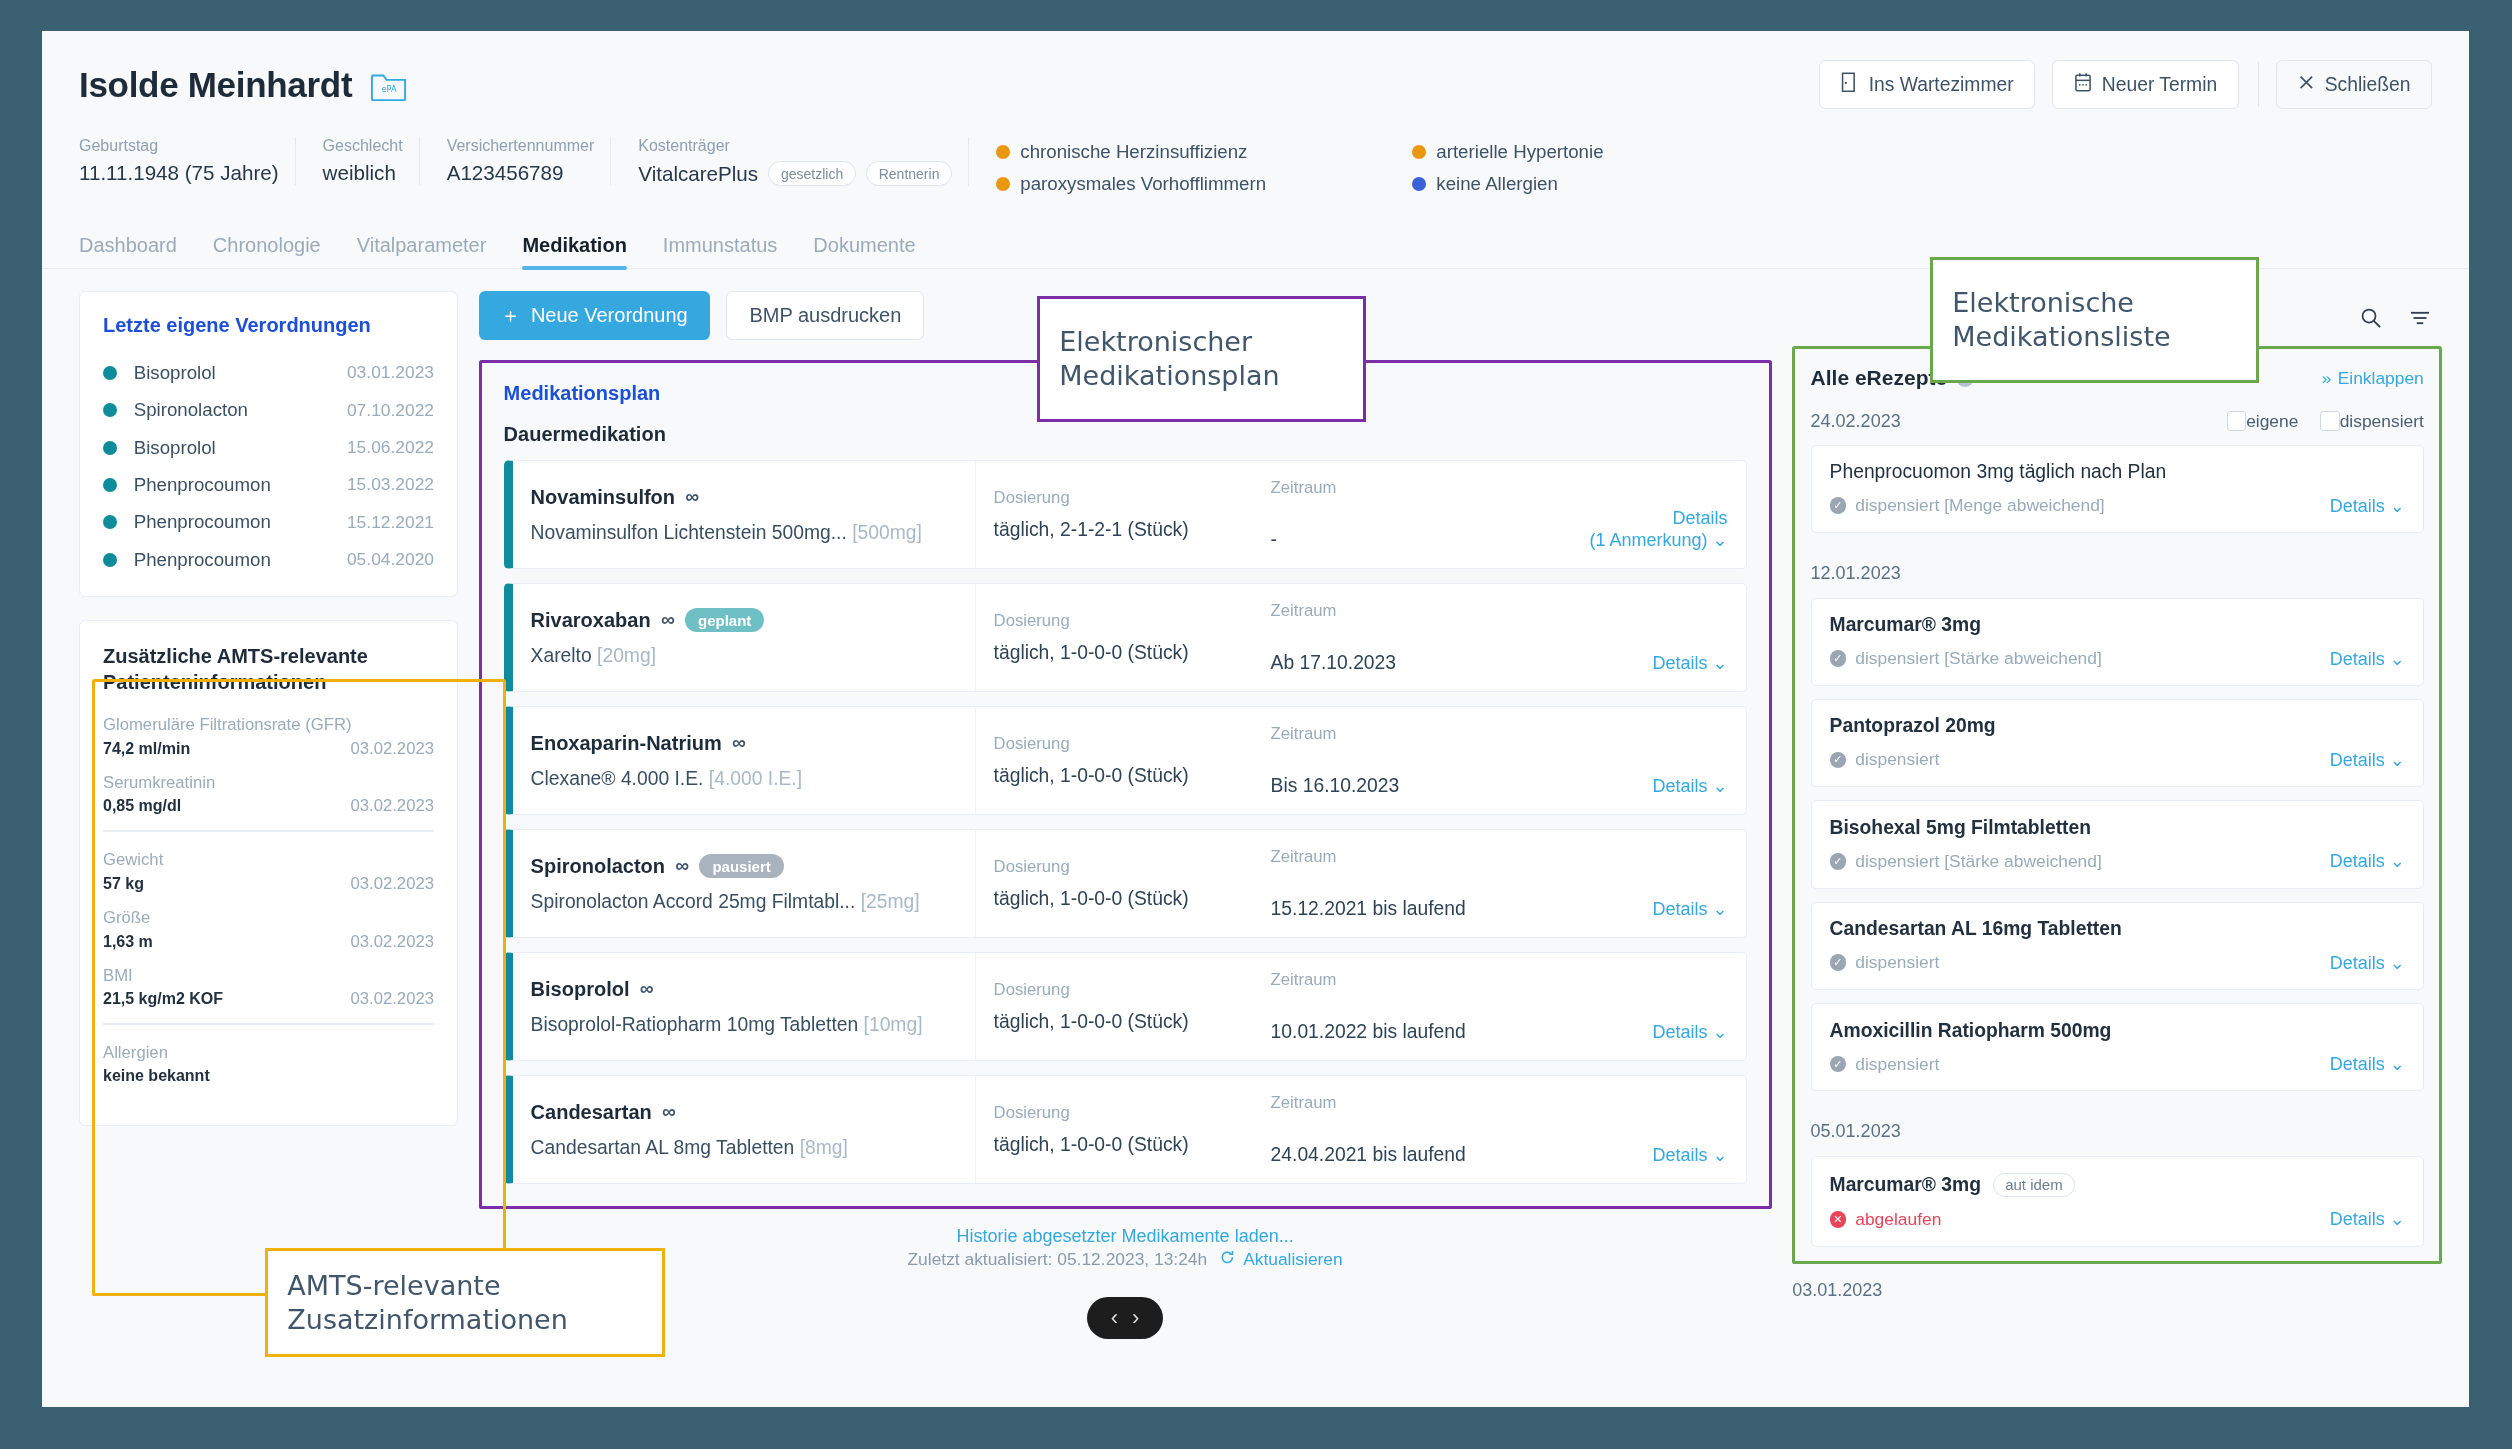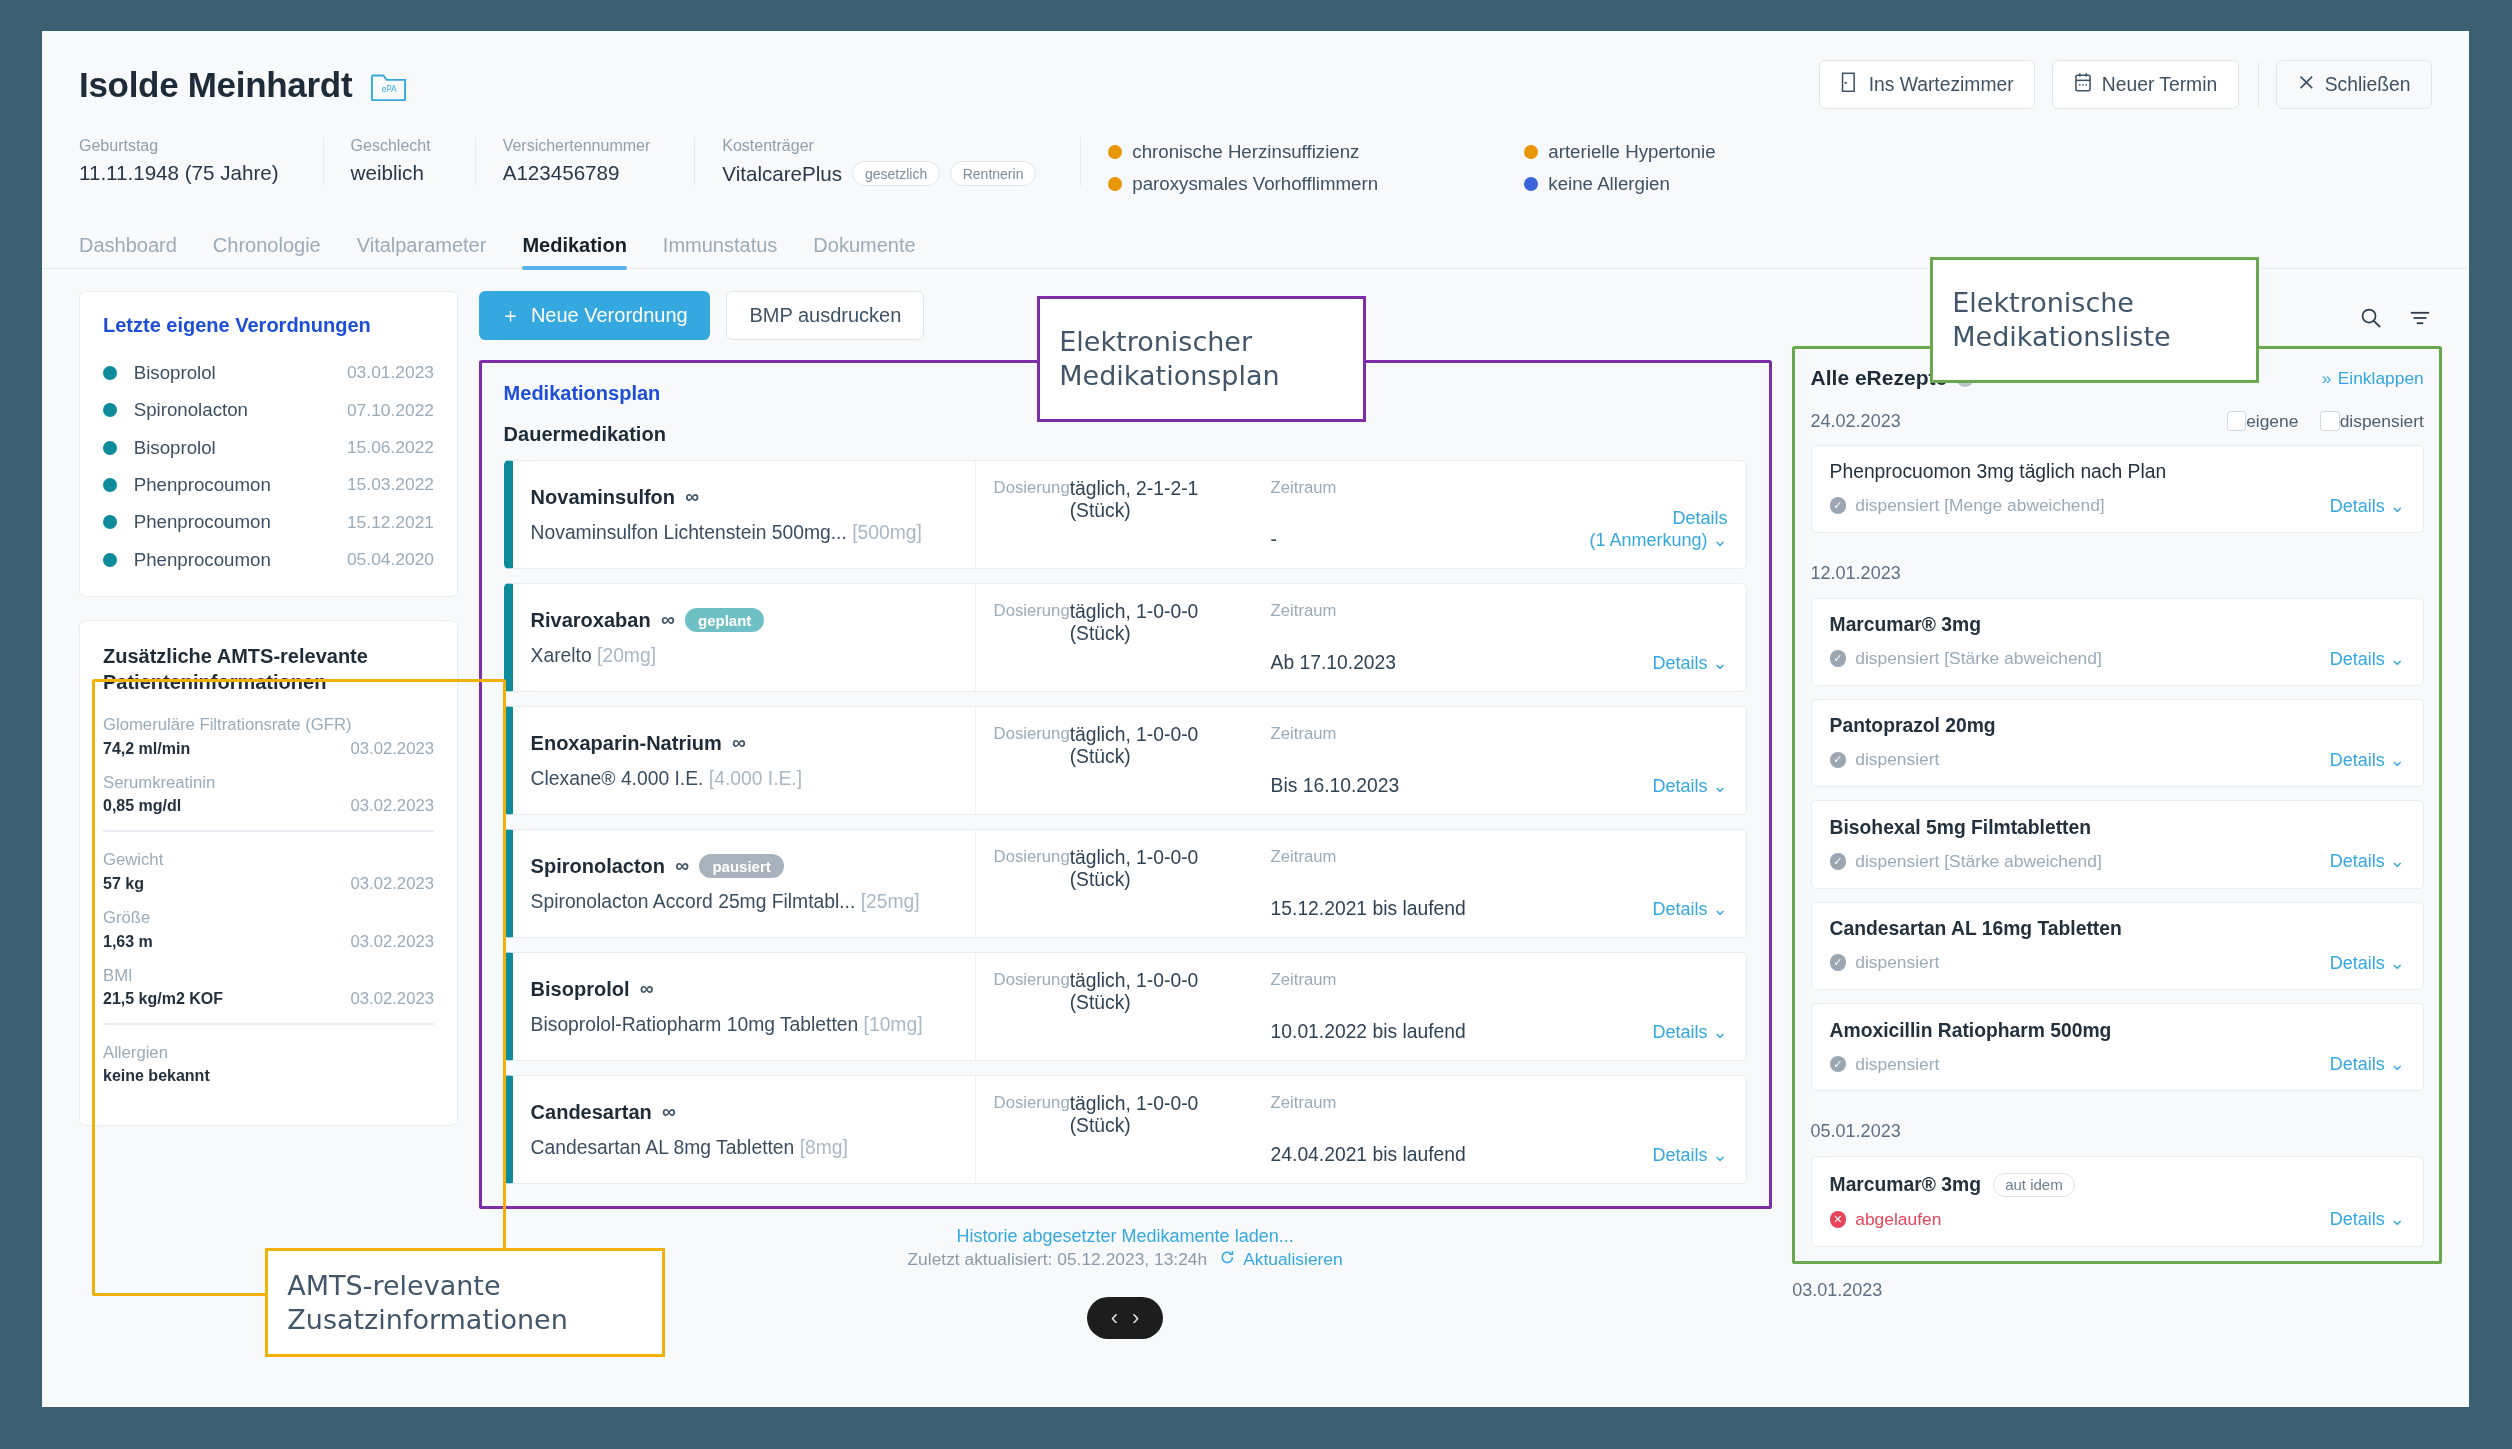--- a/index.html
+++ b/index.html
@@ -39,21 +39,21 @@
     margin-left: 16.7px;
   }
   .hdr-sep { width: 1.3px; height: 45px; background: #dfe6ec; margin-left: 19.3px; }
   .hdr-btn.plain { background: transparent; border-color: #dfe6ec; }
 
   
   .meta {
     display: flex; align-items: flex-start;
     padding: 22px 37px 0 37px;
   }
-  .meta-cell { padding-right: 44px; margin-right: 27px; border-right: 1.3px solid #e3e9ef; }
+  .meta-cell { padding-right: 16px; margin-right: 27px; border-right: 1.3px solid #e3e9ef; }
   .meta-cell:first-child { padding-left: 0; }
   .meta-label { font-size: 16px; color: #90a0b0; margin-bottom: 6.4px; }
   .meta-value { font-size: 20.6px; color: #28384a; display: flex; align-items: center; gap: 10.3px; }
   .pill {
     display: inline-block; border: 1.3px solid #dde5ec; border-radius: 643px;
     padding: 3.2px 11.6px; font-size: 14px; color: #7d8d9d; background: #fff;
   }
   .dx-wrap { display: flex; flex-wrap: wrap; column-gap: 30px; row-gap: 10.3px; max-width: 772px; padding-top: 3.9px; }
   .dx { display: flex; align-items: center; gap: 10.3px; font-size: 18.7px; color: #3e5266; width: auto; }
   .dot { width: 14px; height: 14px; border-radius: 50%; flex: none; }
@@ -125,21 +125,21 @@
   .med-head { display: flex; align-items: center; gap: 10.3px; font-size: 20px; font-weight: bold; color: #1e2b38; }
   .inf { font-size: 19.3px; color: #42566a; }
   .tag {
     display: inline-block; border-radius: 643px; padding: 3.2px 13px;
     font-size: 15px; color: #ffffff;
   }
   .tag.geplant { background: #6fc0c4; }
   .tag.pausiert { background: #a8b3bd; }
   .med-sub { font-size: 19.3px; color: #3a4e62; margin-top: 13px; }
   .med-sub .strength { color: #a9b8c6; }
-  .med-c2 { width: 277px; flex: none; padding: 16.7px 18px; display: flex; flex-direction: row; justify-content: center; }
+  .med-c2 { width: 277px; flex: none; padding: 16.7px 18px; display: flex; flex-direction: column; justify-content: center; }
   .med-c3 { width: 302px; flex: none; padding: 16.7px 18px; display: flex; flex-direction: column; justify-content: space-between; }
   .med-lbl { font-size: 16.7px; color: #9aabba; margin-bottom: 11.6px; }
   .med-val { font-size: 19.3px; color: #2f4356; }
   .med-c4 { flex: 1; padding: 16.7px 18px; display: flex; flex-direction: column; align-items: flex-end; justify-content: flex-end; }
   .details-link { font-size: 18px; color: #35a8e0; cursor: pointer; white-space: nowrap; }
   .details-note { font-size: 18px; color: #35a8e0; cursor: pointer; white-space: nowrap; }
 
   .mplan-foot { text-align: center; margin-top: 16.7px; }
   .hist-link { font-size: 18px; color: #35a8e0; cursor: pointer; }
   .updated { margin-top: 2px; font-size: 17.4px; color: #8b9bab; display: flex; align-items: center; justify-content: center; gap: 11.6px; }

